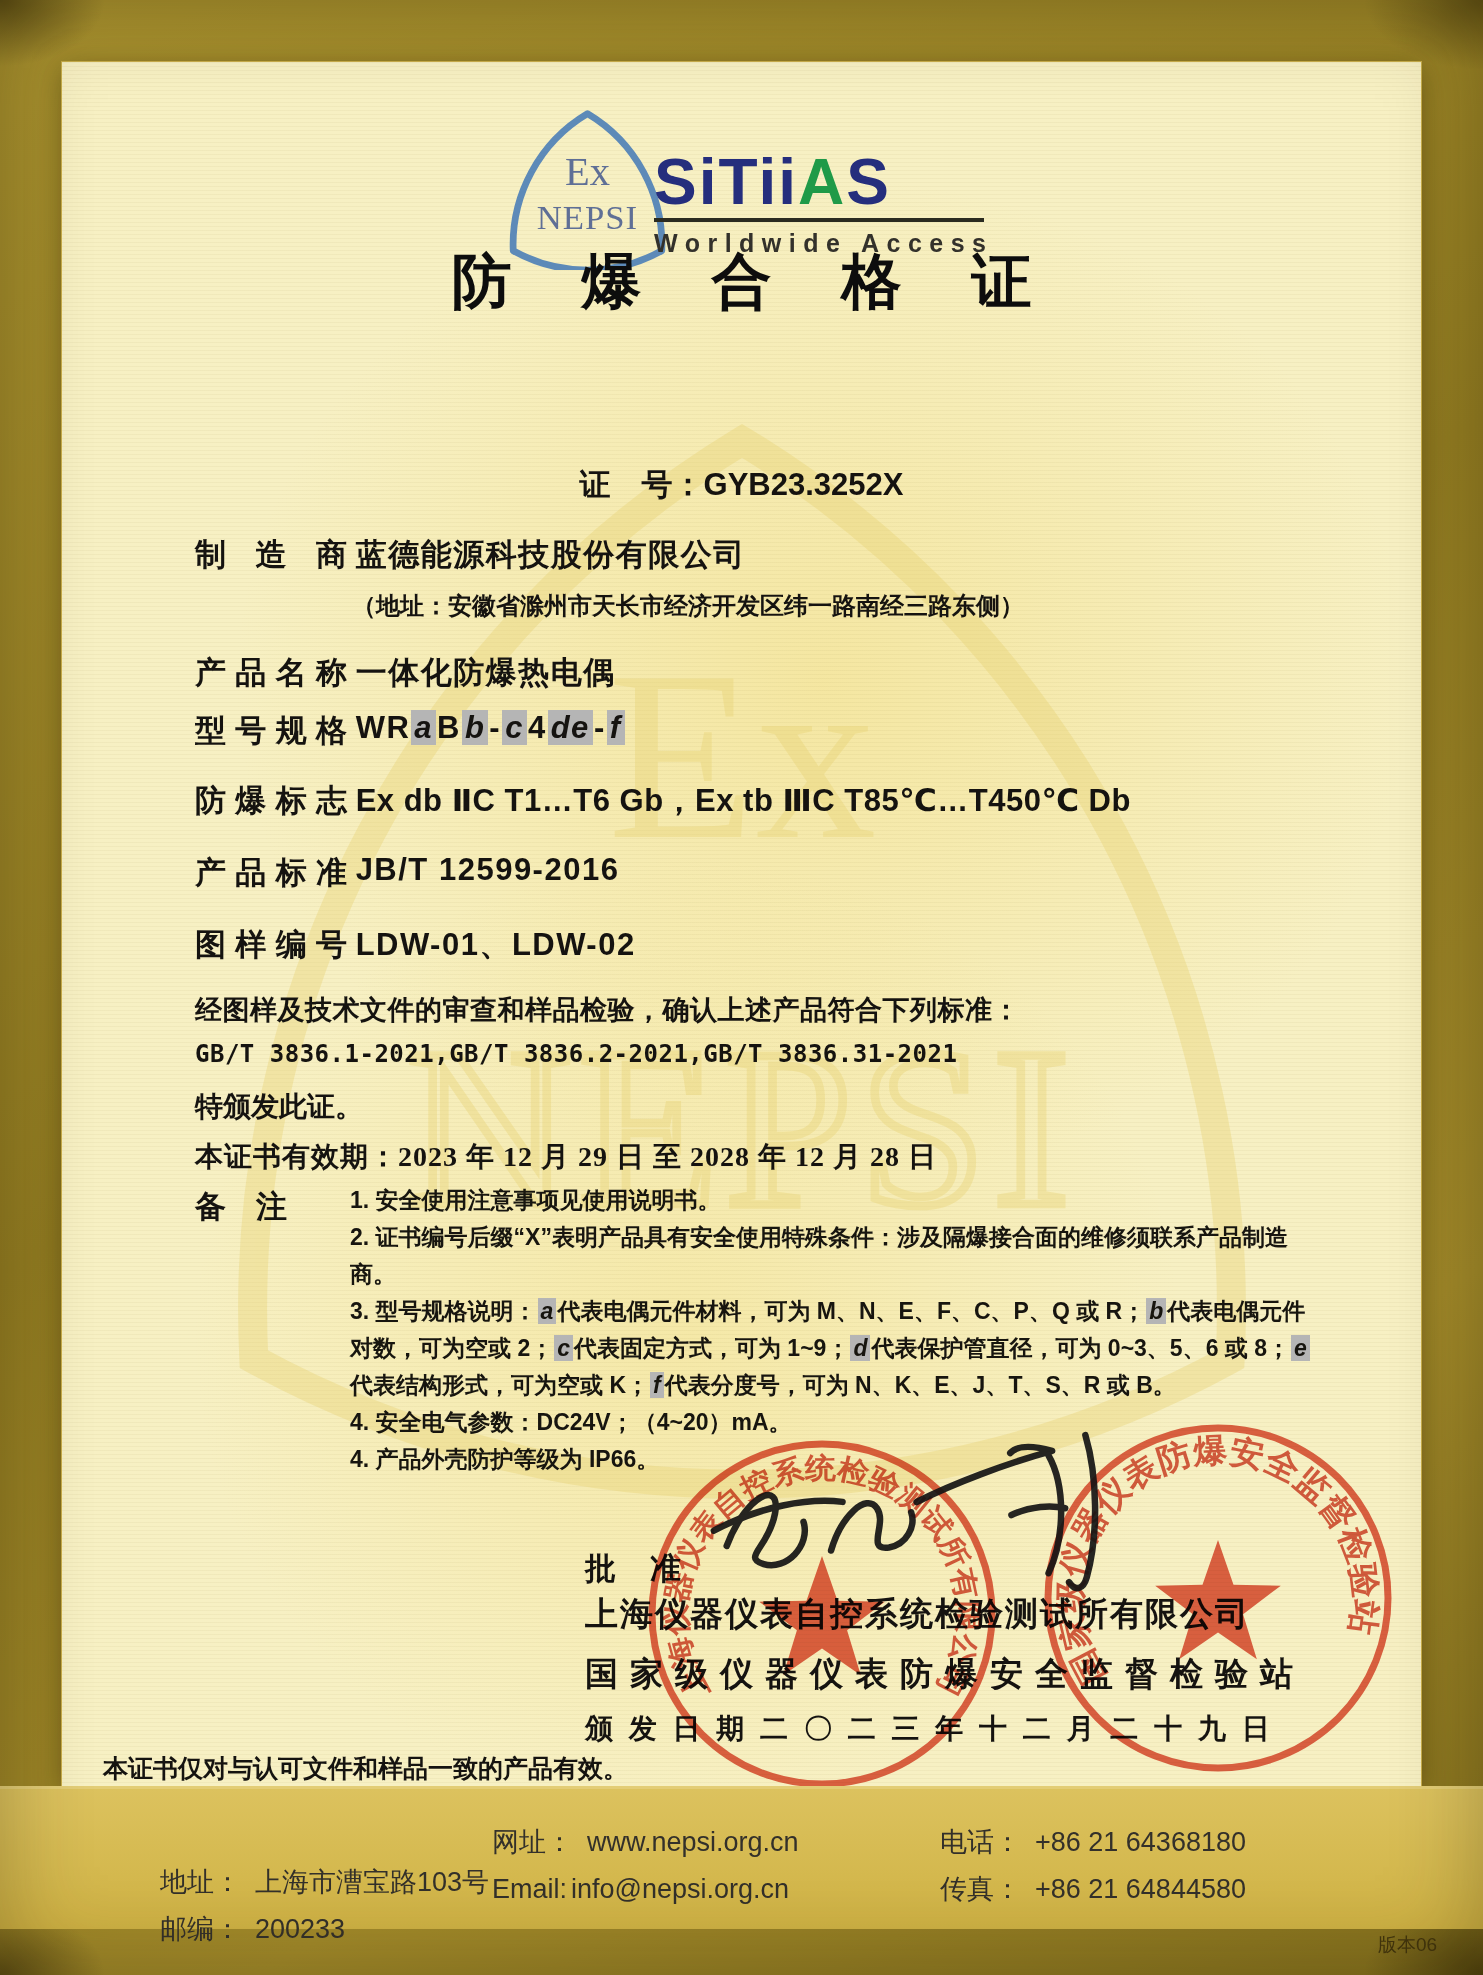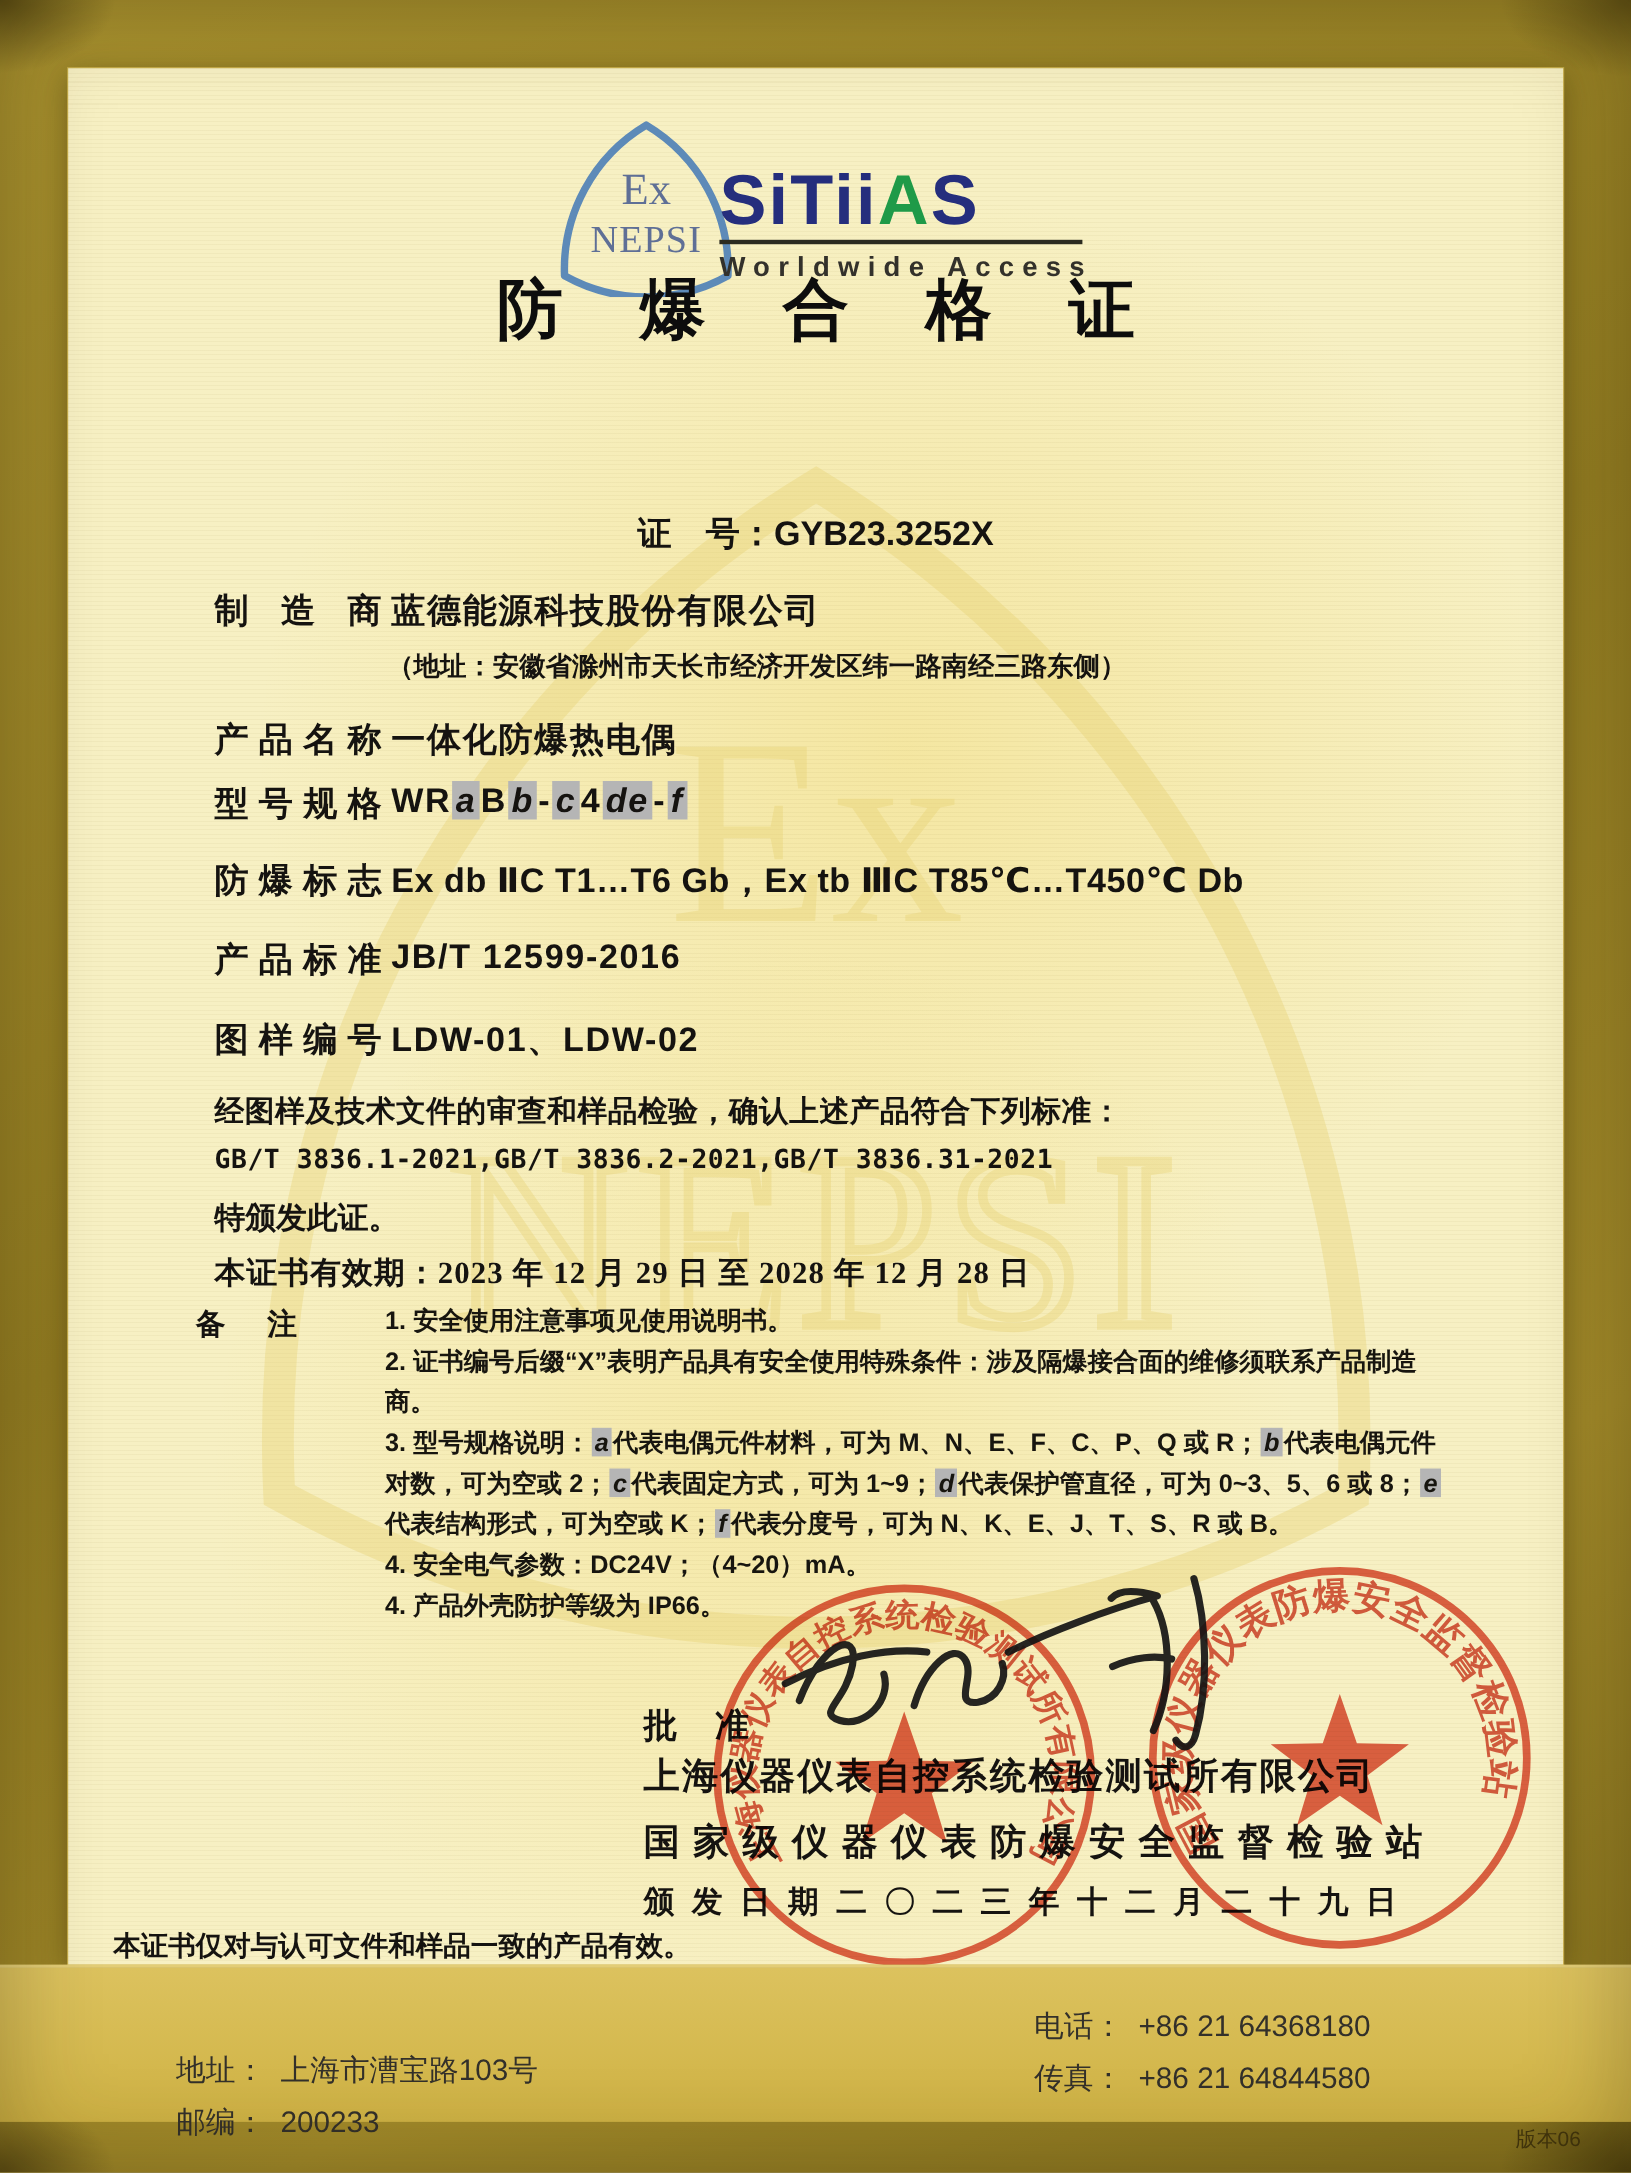--- a/index.html
+++ b/index.html
@@ -39,21 +39,21 @@
   .frow{left:133px;font-size:31px;font-weight:700;white-space:nowrap;}
   .flabel{display:inline-block;width:152px;text-align:justify;text-align-last:justify;vertical-align:top;}
   .fvalue{margin-left:0;letter-spacing:1.5px;}
   .row-address{left:290px;font-size:24px;font-weight:700;}
   .hl{background:#b5b5b5;font-style:italic;padding:0 3px;margin:0 1px;}
   .statement{left:133px;font-size:27px;font-weight:700;letter-spacing:.5px;}
   .standards{left:133px;font-size:24px;font-weight:700;font-family:"DejaVu Sans Mono","Liberation Mono",monospace;letter-spacing:.5px;}
   .issue-line{left:133px;font-size:28px;font-weight:700;}
   .validity{left:133px;font-size:28px;font-weight:700;letter-spacing:1px;font-family:Liberation Serif, serif;}
   
-  .notes-label{left:116px;font-size:27px;font-weight:700;}
+  .notes-label{left:133px;font-size:31px;font-weight:700;}
   .notes-label .flabel{width:92px;}
   .notes-items{left:288px;top:1120px;width:962px;font-size:23px;font-weight:600;line-height:37px;color:#17150f;}
   
   .approval-label{left:523px;font-size:31px;font-weight:700;}
   .approval-label .flabel{width:96px;}
   .org1{left:523px;font-size:33px;font-weight:600;letter-spacing:2px;white-space:nowrap;}
   .org2{left:523px;font-size:33px;font-weight:600;letter-spacing:12px;white-space:nowrap;}
   .issue-date{left:523px;font-size:28px;font-weight:700;letter-spacing:4px;white-space:nowrap;}
   .disclaimer{left:41px;font-size:25px;font-weight:700;}
   
@@ -196,20 +196,28 @@
 
   <div class="band">
     <div class="band-col band-col1">
       <div class="band-row">
         <span class="band-label">地址：</span><span>上海市漕宝路103号</span>
       </div>
       <div class="band-row">
         <span class="band-label">邮编：</span><span>200233</span>
       </div>
     </div>
+    <div class="band-col band-col2">
+      <div class="band-row">
+        <span class="band-label">网址：</span><span>www.nepsi.org.cn</span>
+      </div>
+      <div class="band-row">
+        <span class="band-label" style="margin-right:4px">Email:</span><span>info@nepsi.org.cn</span>
+      </div>
+    </div>
     <div class="band-col band-col3">
       <div class="band-row">
         <span class="band-label">电话：</span><span>+86 21 64368180</span>
       </div>
       <div class="band-row">
         <span class="band-label">传真：</span><span>+86 21 64844580</span>
       </div>
     </div>
   </div>
 

